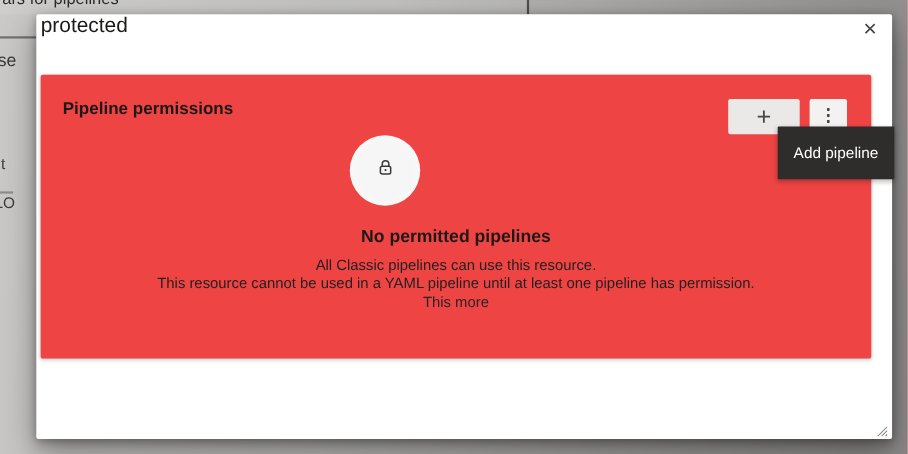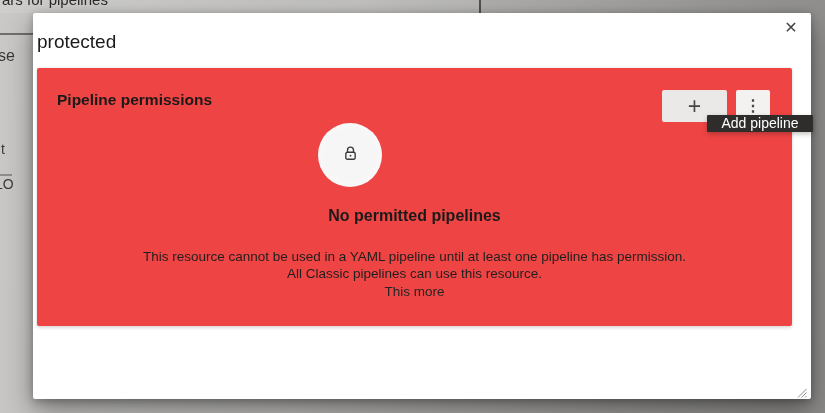--- a/index.html
+++ b/index.html
@@ -51,21 +51,21 @@
   }
   
   .modal {
     position: absolute; left: 33px; top: 13px;
     width: 778px; height: 386px;
     background: #ffffff;
     border-radius: 2px;
     box-shadow: 0 12px 28px rgba(0,0,0,0.38), 0 2px 8px rgba(0,0,0,0.28);
   }
   .modal-title {
-    position: absolute; left: 4px; top: 18px;
+    position: absolute; left: 4px; top: 0;
     font-size: 19px; font-weight: 400; color: #1b1a19;
   }
   .close-btn {
     position: absolute; left: 747px; top: 4px;
     width: 22px; height: 22px;
     background: transparent; border: none; cursor: pointer;
     font-size: 16px; line-height: 22px; color: #484644;
     display: flex; align-items: center; justify-content: center;
     padding: 0;
   }
@@ -104,37 +104,37 @@
     width: 64px; height: 64px; border-radius: 50%;
     background: radial-gradient(circle, #f7f6f7 55%, #faf9fa 75%, #ffffff 100%);
     display: flex; align-items: center; justify-content: center;
   }
   .empty-text {
     position: absolute; left: 0; top: 139px; width: 100%;
     text-align: center;
   }
   .empty-title {
     font-size: 16px; font-weight: 700; color: #1b1a19;
-    margin-bottom: 23px;
+    margin-bottom: 7px;
   }
   .empty-line {
     font-size: 13.5px; line-height: 17px; color: #201f1e;
   }
   .learn-more {
     display: inline-block;
     font-size: 13.5px; line-height: 17px; color: #262524;
     text-decoration: none; cursor: pointer; margin-top: 0;
   }
   
   .tooltip {
     position: absolute; left: 674px; top: 102px;
-    width: 106px; height: 17px;
+    width: 106px; height: 48px;
     background: #2e2d2c; color: #ffffff;
     font-size: 14px;
-    display: flex; align-items: flex-start; justify-content: center;
+    display: flex; align-items: center; justify-content: center;
     border-radius: 1px;
     box-shadow: 0 2px 5px rgba(0,0,0,0.25);
     z-index: 5;
   }
   
   .resize-grip {
     position: absolute; right: 4px; bottom: 4px;
     width: 11px; height: 11px; cursor: nwse-resize;
   }
 </style>
@@ -177,22 +177,22 @@
           <svg width="17" height="17" viewBox="0 0 16 16">
             <path d="M5.2 7 V4.8 a2.8 2.8 0 0 1 5.6 0 V7" fill="none" stroke="#3b3a39" stroke-width="1.3"></path>
             <rect x="3.6" y="6.8" width="8.8" height="6.6" rx="1.5" fill="none" stroke="#3b3a39" stroke-width="1.3"></rect>
             <circle cx="8" cy="10" r="0.9" fill="#3b3a39"></circle>
           </svg>
         </span>
       </div>
 
       <div class="empty-text">
         <div class="empty-title">No permitted pipelines</div>
+        <div class="empty-line">All Classic pipelines can use this resource.</div>
         <div class="empty-line">This resource cannot be used in a YAML pipeline until at least one pipeline has permission.</div>
-        <div class="empty-line">All Classic pipelines can use this resource.</div>
         <a class="learn-more">This more</a>
       </div>
 
     </div>
 
     <div class="tooltip">
       <span>Add pipeline</span>
     </div>
 
     <div class="resize-grip">

